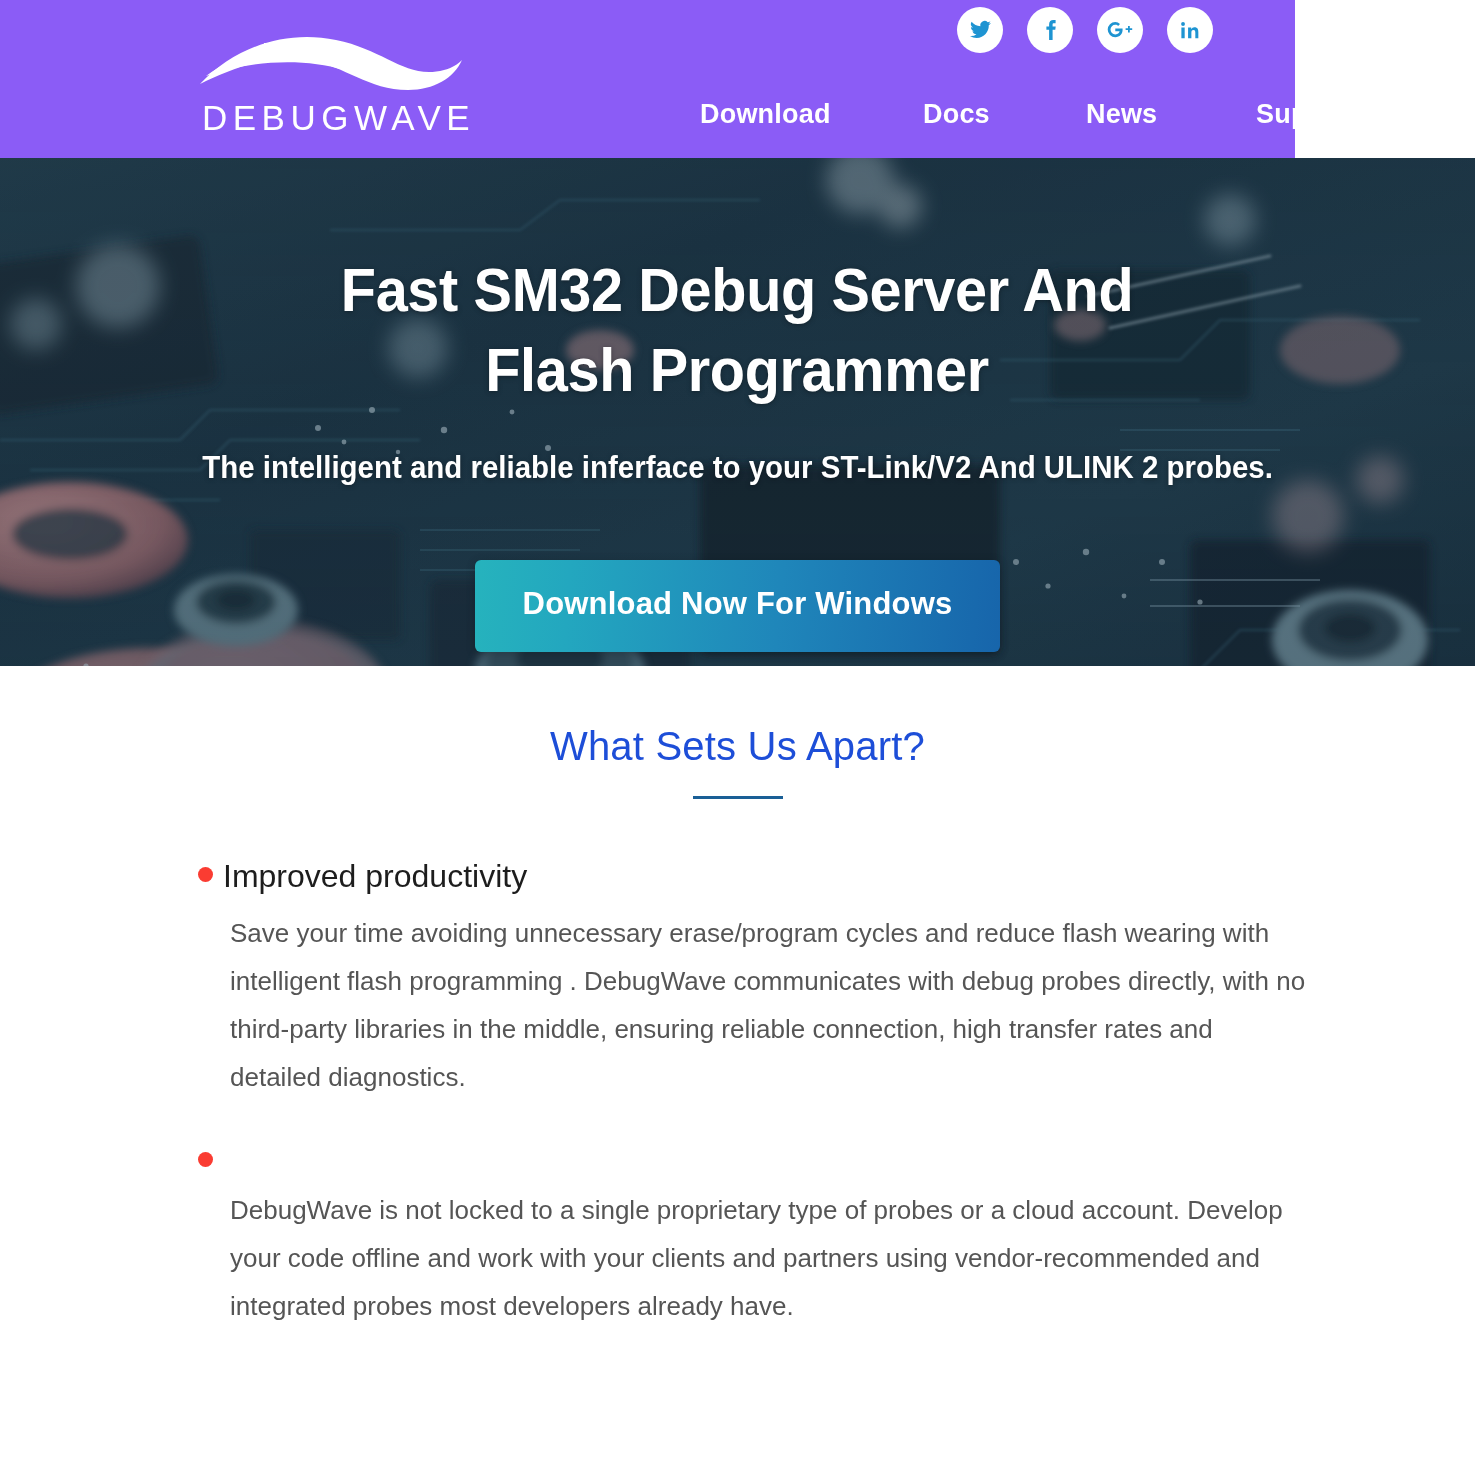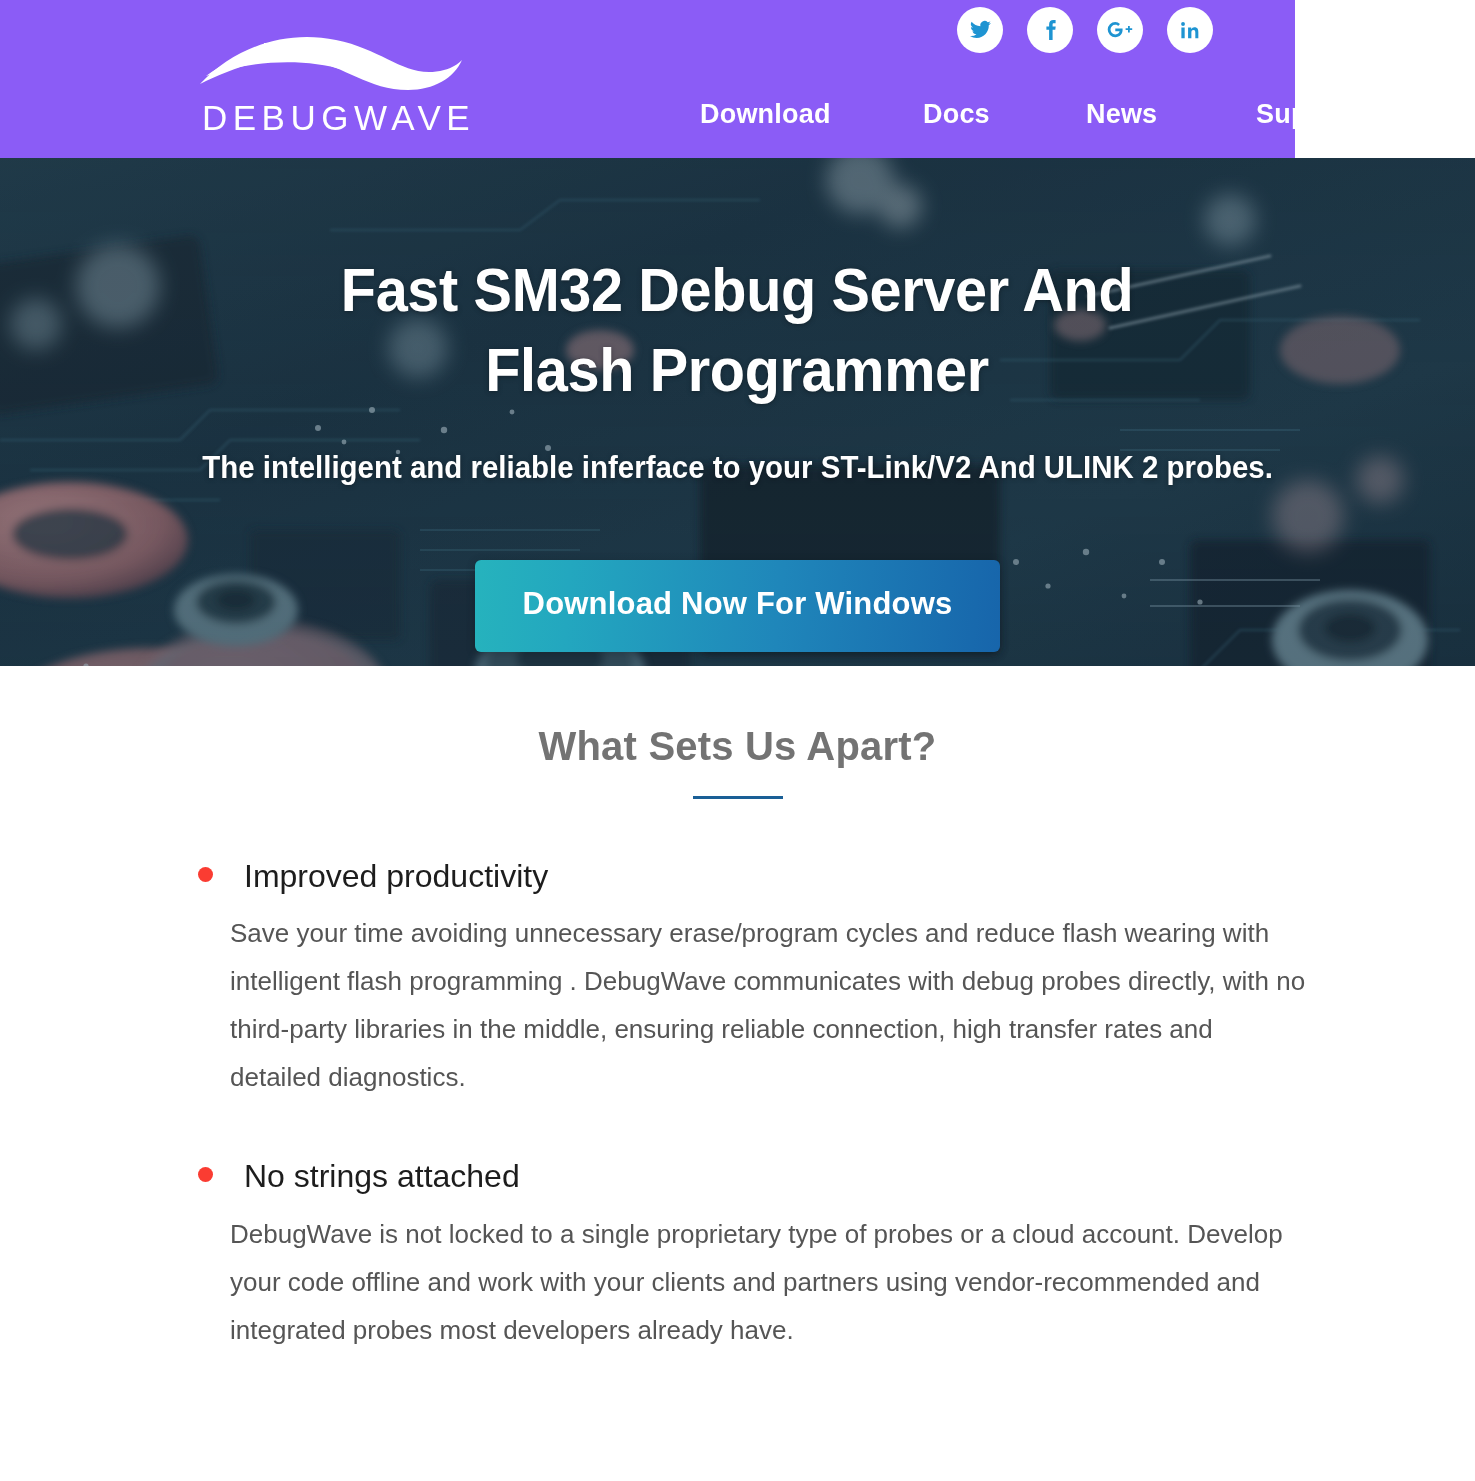--- a/index.html
+++ b/index.html
@@ -149,43 +149,43 @@
   .features{
     position:relative;
     width:1475px;
     background:#ffffff;
     padding-top:58px;
   }
   .section-head{
     text-align:center;
   }
   .section-title{
-    color:#737373;
+    color:#1d4ed8;
     font-size:40px;
-    font-weight:700;
+    font-weight:400;
     letter-spacing:.2px;
     font-family:"Liberation Sans", sans-serif;
   }
   .section-rule{
     width:90px;
     height:3px;
     background:#1a5f96;
     margin:27px auto 0 auto;
   }
 
   .feature-list{
     margin:58px 0 0 0;
     padding:0 150px 0 198px;
     list-style:none;
   }
   .feature-item{ margin-bottom:56px; position:relative; }
   .feature-head{
     display:flex;
     align-items:baseline;
-    gap:31px;
+    gap:10px;
   }
   .bullet-dot{
     width:15px; height:15px;
     border-radius:50%;
     background:#fa3c32;
     flex:0 0 15px;
     position:relative;
     top:-5px;
   }
   .feature-title{
@@ -440,19 +440,18 @@
       <div class="feature-head">
         <span class="bullet-dot"></span>
         <h3 class="feature-title">Improved productivity</h3>
       </div>
       <p class="feature-body">Save your time avoiding unnecessary erase/program cycles and reduce flash wearing with intelligent flash programming . DebugWave communicates with debug probes directly, with no third-party libraries in the middle, ensuring reliable connection, high transfer rates and detailed diagnostics.</p>
     </li>
 
     <li class="feature-item">
       <div class="feature-head">
         <span class="bullet-dot"></span>
-        <h3 class="feature-title">No strings attached</h3>
       </div>
       <p class="feature-body">DebugWave is not locked to a single proprietary type of probes or a cloud account. Develop your code offline and work with your clients and partners using vendor-recommended and integrated probes most developers already have.</p>
     </li>
 
   </ul>
 </section>
 
 </body></html>

